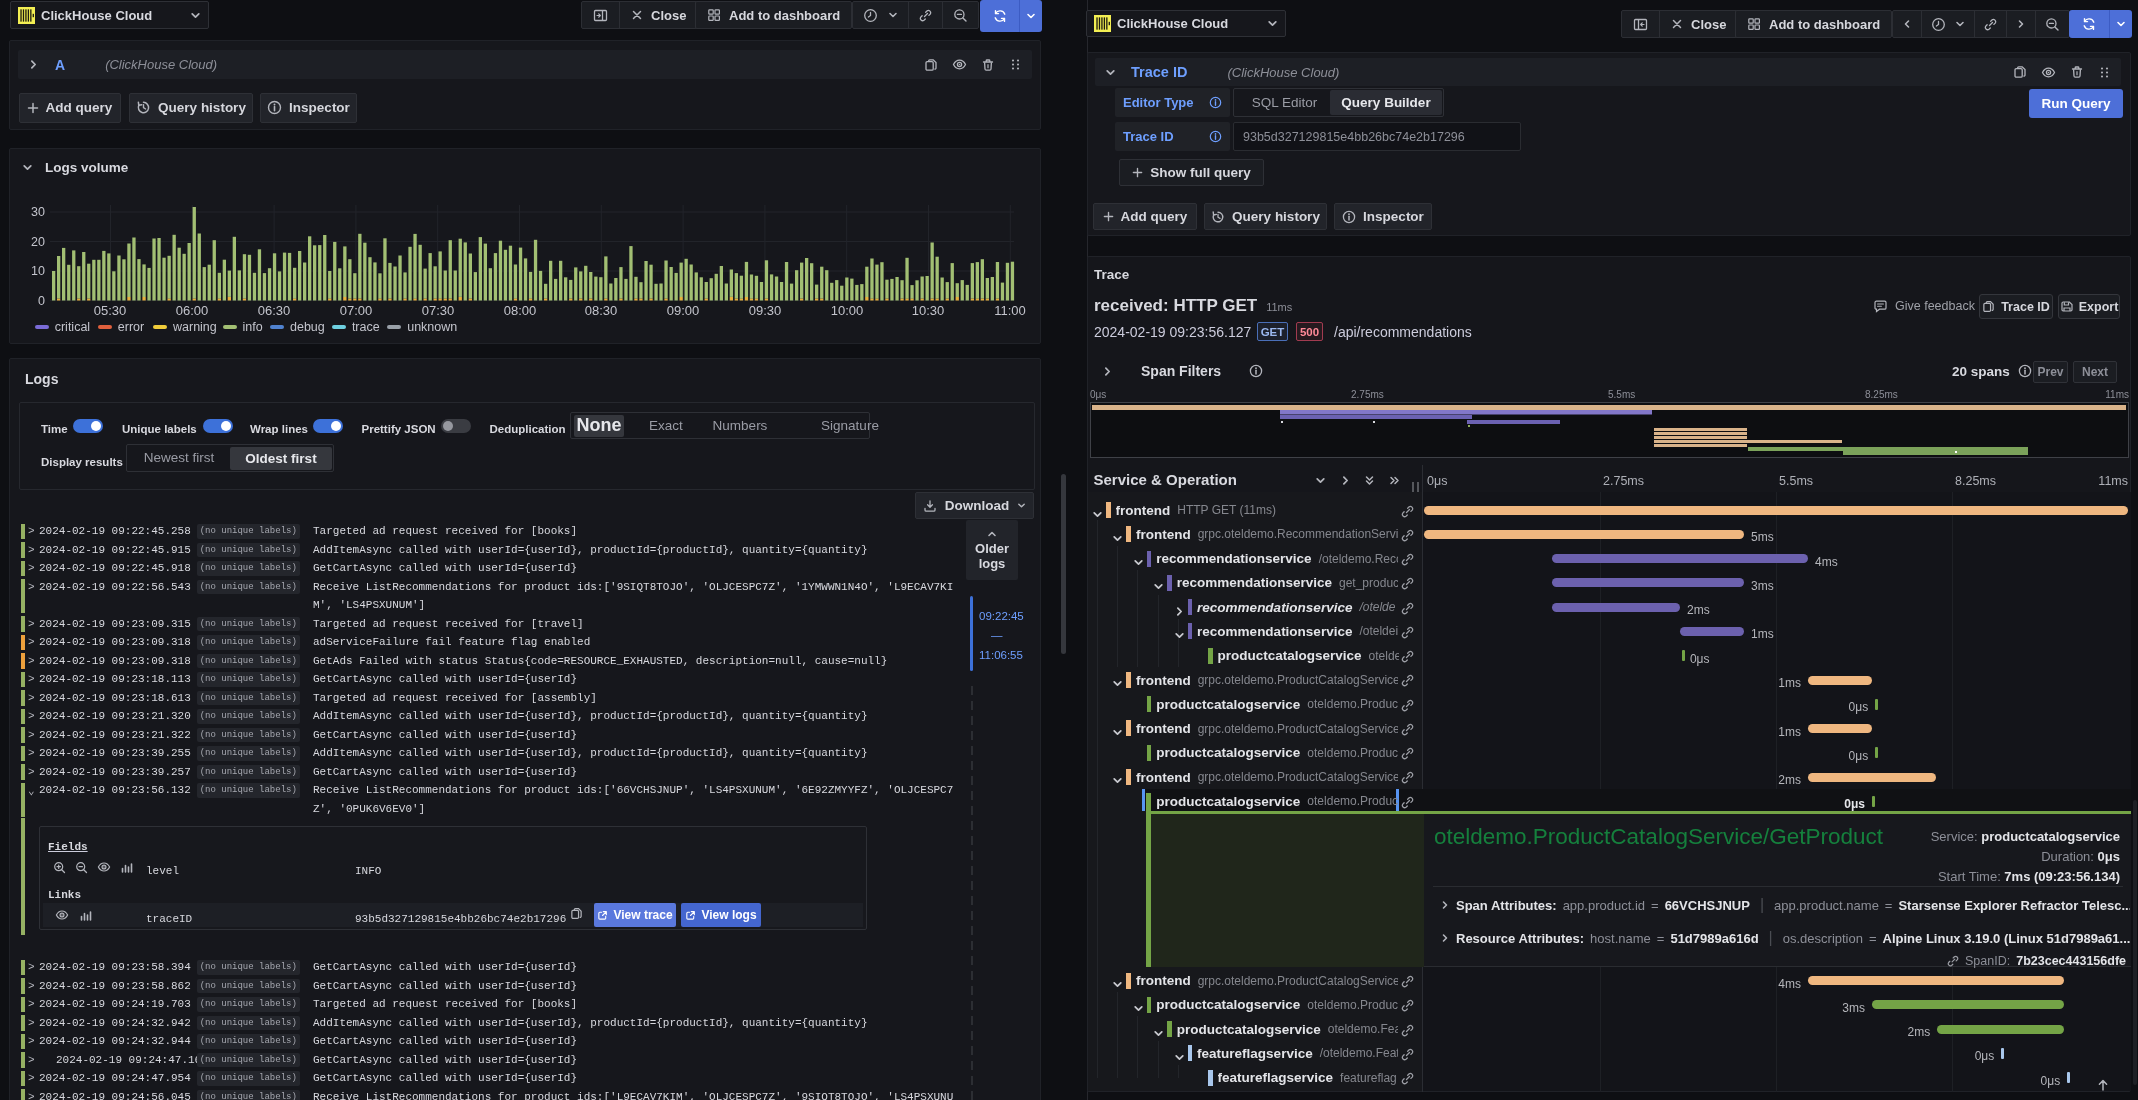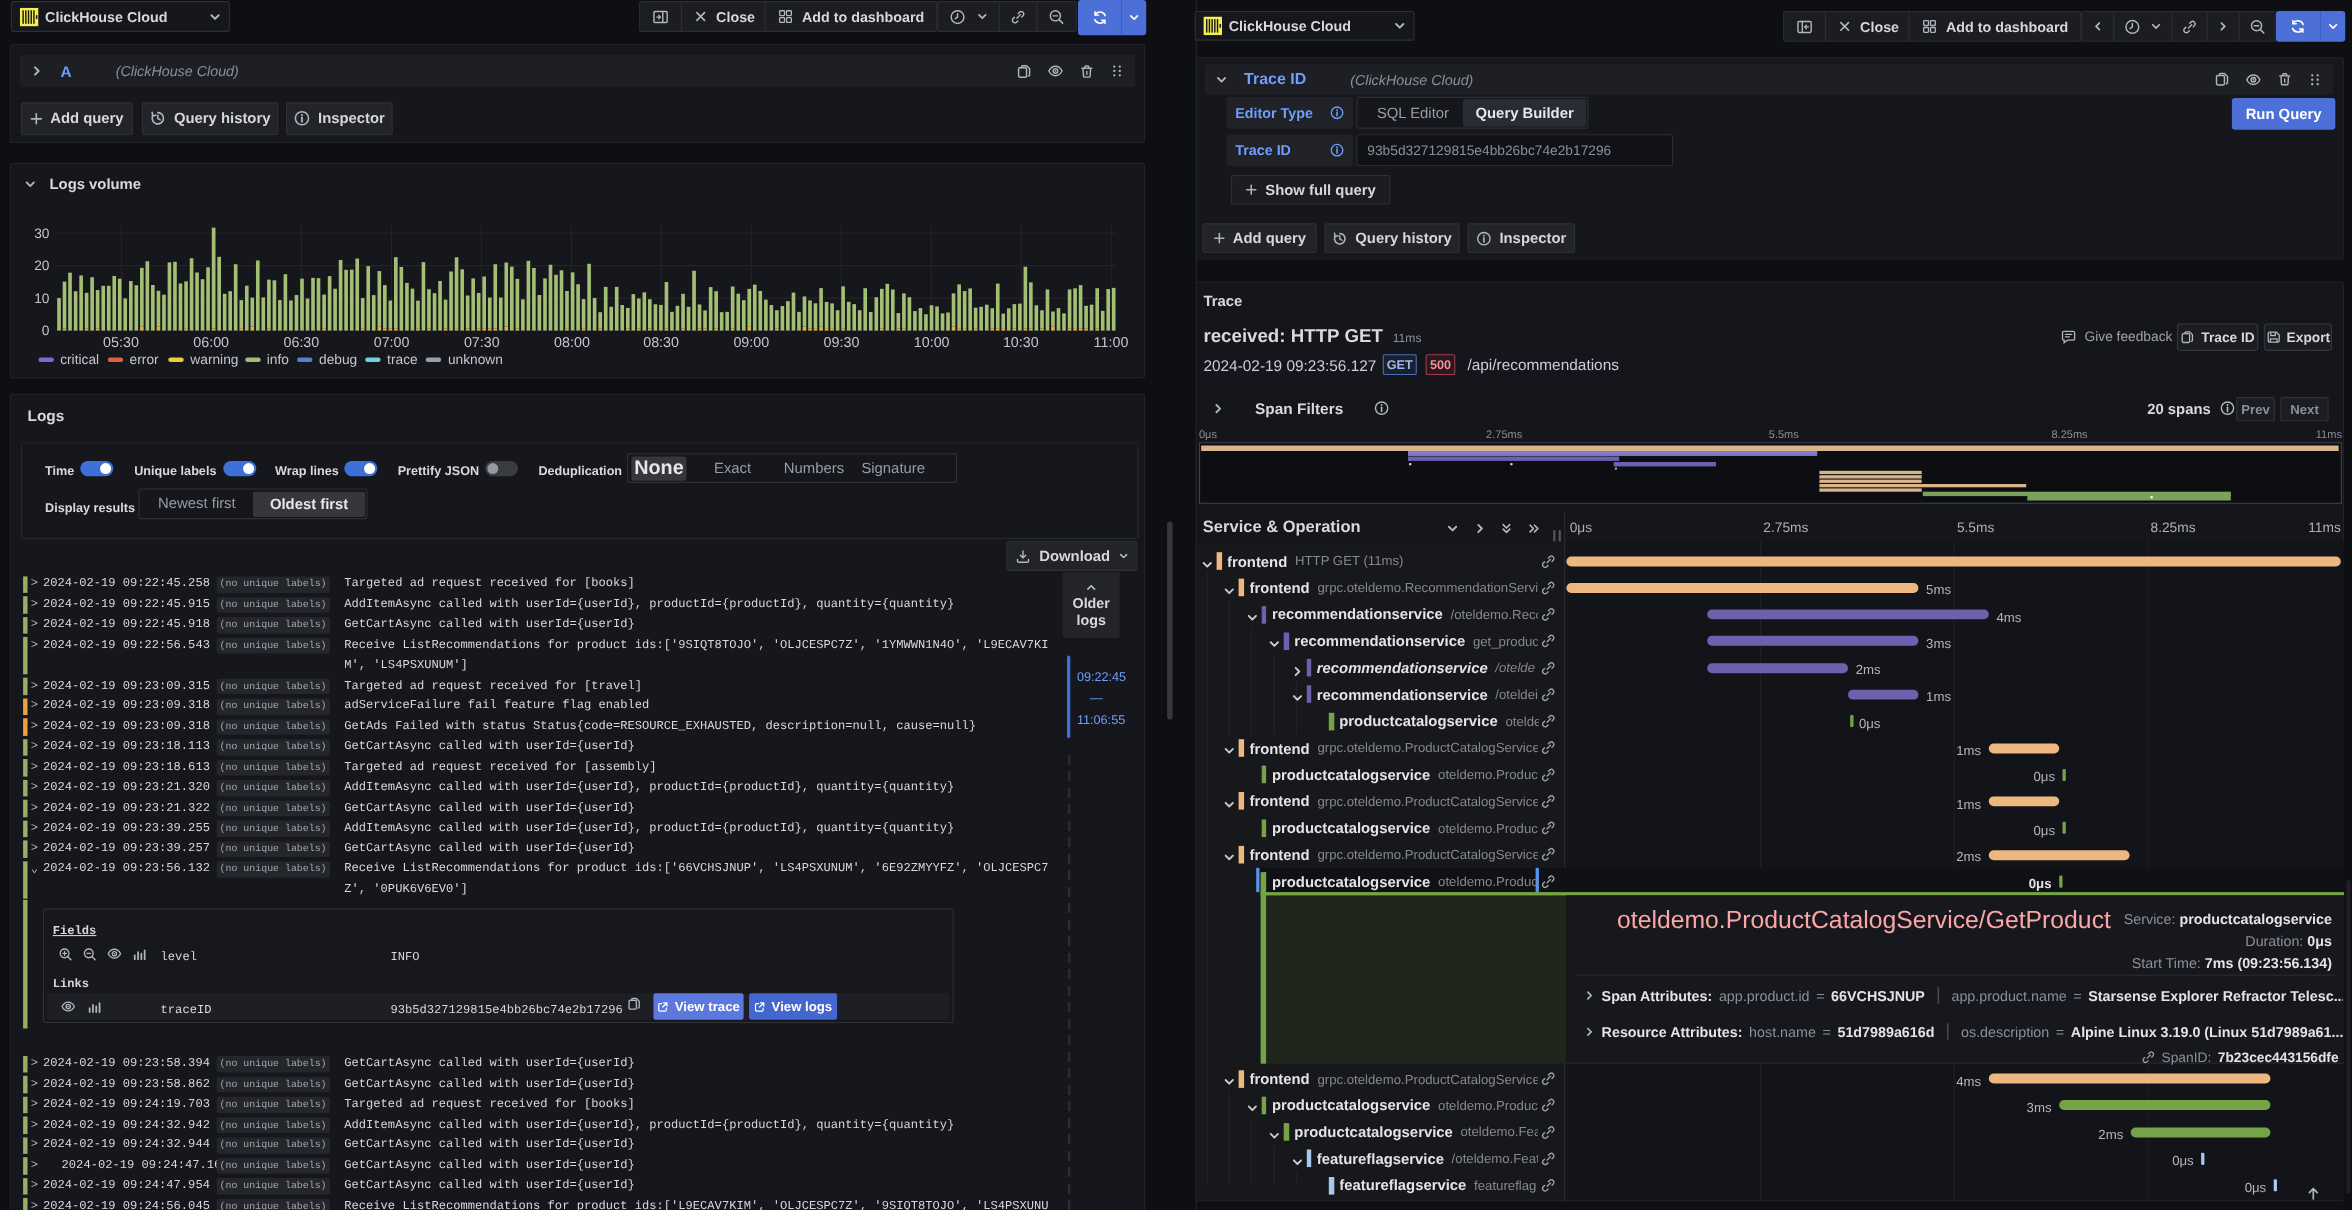--- a/index.html
+++ b/index.html
@@ -498,21 +498,21 @@
 <div style="position:absolute;left:570px;top:412px;width:300px;height:27px;border:1px solid #2e3036;border-radius:2px;"></div>
 <div style="position:absolute;left:574px;top:414.5px;width:50px;height:22px;background:#35373d;border-radius:2px;display:flex;align-items:center;justify-content:center;">
     <span style="font-size:18px;color:#e6e7eb;font-weight:700;">None</span>
   </div>
 <div style="position:absolute;left:630px;top:412px;width:72px;height:27px;display:flex;align-items:center;justify-content:center;">
     <span style="font-size:13.5px;color:#9a9ca5;">Exact</span>
   </div>
 <div style="position:absolute;left:702px;top:412px;width:76px;height:27px;display:flex;align-items:center;justify-content:center;">
     <span style="font-size:13.5px;color:#9a9ca5;">Numbers</span>
   </div>
-<div style="position:absolute;left:774px;top:412px;width:76px;height:27px;display:flex;align-items:center;justify-content:center;">
+<div style="position:absolute;left:812px;top:412px;width:76px;height:27px;display:flex;align-items:center;justify-content:center;">
     <span style="font-size:13.5px;color:#9a9ca5;">Signature</span>
   </div>
 <div style="position:absolute;left:41px;top:451.5px;width:110px;height:13px;"><span style="font-size:11.5px;font-weight:700;color:#d8d9df;">Display results</span></div>
 <div style="position:absolute;left:125.5px;top:444px;width:208px;height:27.5px;border:1px solid #2e3036;border-radius:2px;"></div>
 <div style="position:absolute;left:129px;top:444px;width:100px;height:27.5px;display:flex;align-items:center;justify-content:center;">
     <span style="font-size:13.5px;color:#9a9ca5;">Newest first</span>
   </div>
 <div style="position:absolute;left:230px;top:446.5px;width:102px;height:23px;background:#35373d;border-radius:2px;display:flex;align-items:center;justify-content:center;">
     <span style="font-size:13.5px;color:#e6e7eb;font-weight:700;">Oldest first</span>
   </div>
@@ -1348,21 +1348,21 @@
       <path d="M5.5 7.5 L8.5 4.5" stroke="#9d9fa6" stroke-width="1.3" stroke-linecap="round"></path>
       <path d="M6.7 3.2 L8 1.9 a2.3 2.3 0 0 1 3.2 3.2 L9.9 6.4" fill="none" stroke="#9d9fa6" stroke-width="1.3" stroke-linecap="round"></path>
       <path d="M6.3 10 L5 11.3 a2.3 2.3 0 0 1 -3.2-3.2 L3.1 6.8" fill="none" stroke="#9d9fa6" stroke-width="1.3" stroke-linecap="round"></path>
     </svg></div>
 <div style="position:absolute;left:1872.0px;top:795.875px;width:3px;height:11px;background:#74a446;border-radius:1px;"></div>
 <div style="position:absolute;left:1789.0px;top:794.375px;width:76px;height:14px;text-align:right;"><span style="font-size:12px;color:#e6e7eb;font-weight:700;">0μs</span></div>
 <div style="position:absolute;left:1151px;top:811px;width:273px;height:156px;background:#20261b;"></div>
 <div style="position:absolute;left:1146px;top:793.24px;width:4.5px;height:173.76px;background:#74a446;"></div>
 <div style="position:absolute;left:1146px;top:811px;width:985px;height:2.5px;background:#74a446;"></div>
 <div style="position:absolute;left:1424px;top:813.5px;width:707px;height:153.5px;background:#17181d;border-bottom:1px solid #2a2c31;"></div>
-<div style="position:absolute;left:1434px;top:824px;width:480px;height:26px;"><span style="font-size:22.5px;color:#fca5a5;margin-left:36px;">oteldemo.ProductCatalogService/GetProduct</span></div>
+<div style="position:absolute;left:1434px;top:824px;width:480px;height:26px;"><span style="font-size:22.5px;color:#15803d;">oteldemo.ProductCatalogService/GetProduct</span></div>
 <div style="position:absolute;left:1700px;top:827px;width:420px;height:15px;text-align:right;"><span style="font-size:13px;color:#8d8f98;">Service: </span><span style="font-size:13px;font-weight:700;color:#e3e4e8;">productcatalogservice</span></div>
 <div style="position:absolute;left:1700px;top:847px;width:420px;height:15px;text-align:right;"><span style="font-size:13px;color:#8d8f98;">Duration: </span><span style="font-size:13px;font-weight:700;color:#e3e4e8;">0μs</span></div>
 <div style="position:absolute;left:1700px;top:867px;width:420px;height:15px;text-align:right;"><span style="font-size:13px;color:#8d8f98;">Start Time: </span><span style="font-size:13px;font-weight:700;color:#e3e4e8;">7ms (09:23:56.134)</span></div>
 <div style="position:absolute;left:1433px;top:886px;width:690px;height:1px;background:#2a2c31;"></div>
 <div style="position:absolute;left:1440px;top:897px;width:690px;height:16px;display:flex;align-items:center;gap:6px;white-space:nowrap;overflow:hidden;">
     <svg width="10" height="10" viewBox="0 0 10 10" style="" xmlns="http://www.w3.org/2000/svg">
       <path d="M3.5 2 L6.5 5 L3.5 8" fill="none" stroke="#b3b5bc" stroke-width="1.6" stroke-linecap="round" stroke-linejoin="round"></path>
     </svg>
     <span style="font-size:13px;font-weight:700;color:#e3e4e8;">Span Attributes:</span>
     <span style="font-size:13px;color:#8d8f98;">app.product.id</span>

